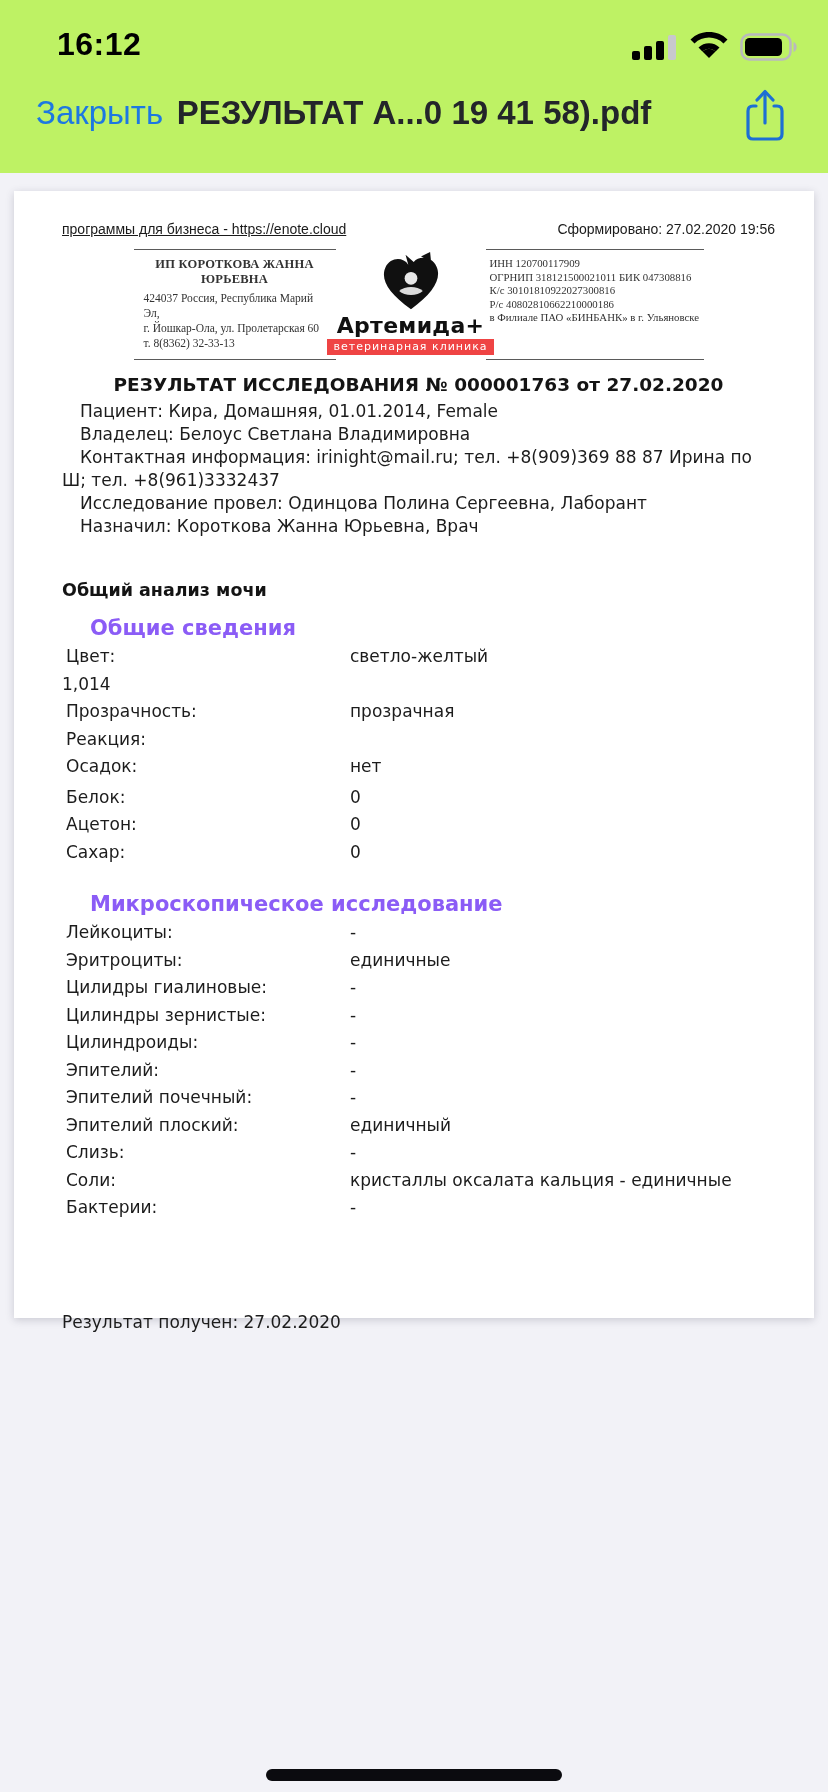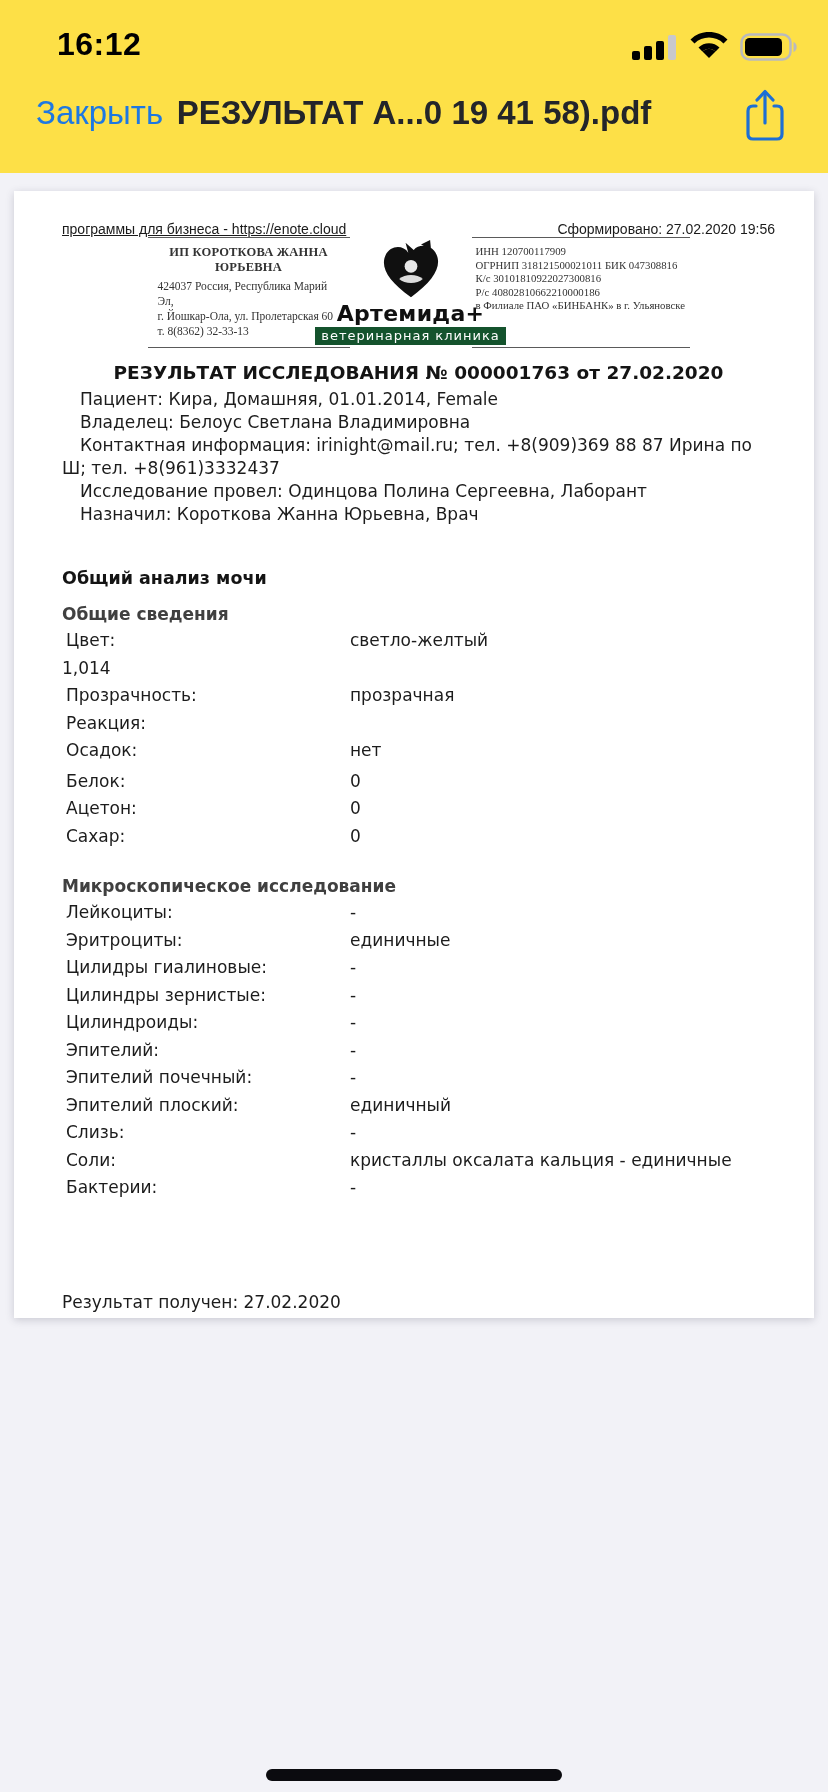--- a/index.html
+++ b/index.html
@@ -1,62 +1,62 @@
 <!DOCTYPE html>
 <html><head>
 <meta charset="utf-8">
 <style>
   * { margin:0; padding:0; box-sizing:border-box; }
   html,body { width:828px; height:1792px; }
   body { font-family:"Liberation Sans", sans-serif; background:#f2f2f7; position:relative; overflow:hidden; }
 
   
-  .chrome { position:absolute; top:0; left:0; width:828px; height:173px; background:#fde047; }
+  .chrome { position:absolute; top:0; left:0; width:828px; height:173px; background:#bef264; }
   .statusbar { position:absolute; top:0; left:0; right:0; height:70px; }
   .time { position:absolute; left:57px; top:26px; font-size:32px; font-weight:700; color:#000; letter-spacing:0.5px; }
   .sb-icons { position:absolute; right:30px; top:32px; display:flex; align-items:center; gap:10px; }
 
   .navbar { position:absolute; top:80px; left:0; right:0; height:93px; }
   .close-btn { position:absolute; left:36px; top:14px; font-size:33px; color:#1d78e2; cursor:pointer; }
   .nav-title { position:absolute; left:120px; right:120px; top:14px; text-align:center; font-size:33px; font-weight:600; color:#23252a; white-space:nowrap; overflow:hidden; }
   .share-btn { position:absolute; right:40px; top:6px; width:46px; height:60px; cursor:pointer; }
 
   
   .pdf-scroll { position:absolute; top:173px; left:0; width:828px; height:1619px; background:#f2f2f7; }
   .page { position:absolute; left:14px; top:18px; width:800px; height:1127px; background:#ffffff;
           box-shadow:0 2px 8px rgba(60,60,80,0.22); padding:0 39px 0 48px; }
 
   .doc-header-line { display:flex; justify-content:space-between; align-items:center; margin-top:30px;
                      font-size:14px; color:#1a1a1a; }
   .doc-link { text-decoration:underline; cursor:pointer; }
   .doc-generated { color:#1a1a1a; }
 
-  .clinic-header { display:flex; justify-content:center; align-items:stretch; margin-top:0;
+  .clinic-header { display:flex; justify-content:center; align-items:stretch; gap:14px; margin-top:12px;
                    font-family:"Liberation Serif", serif; color:#333; }
   .clinic-col { border-top:1px solid #5a5a5a; border-bottom:1px solid #5a5a5a; padding:7px 4px 8px 4px; }
   .clinic-left { width:202px; }
   .clinic-left .c-name { font-weight:700; font-size:12.5px; text-align:center; margin-bottom:4px; letter-spacing:0.2px; }
   .clinic-left .c-line { font-size:11.5px; line-height:15px; padding-left:6px; }
   .logo-box { width:122px; display:flex; flex-direction:column; align-items:center; padding-top:2px; }
   .logo-name { font-size:22px; font-weight:800; color:#101010; letter-spacing:0.3px; margin-top:-2px;
                font-family:"DejaVu Sans", sans-serif; }
-  .logo-banner { background:#14532d; color:#fff; font-size:13px; letter-spacing:1px; padding:1px 6px 2px;
+  .logo-banner { background:#ef4444; color:#fff; font-size:11px; letter-spacing:1px; padding:1px 6px 2px;
                  margin-top:1px; white-space:nowrap; font-family:"DejaVu Sans", sans-serif; }
   .clinic-right { width:218px; }
   .clinic-right .c-line { font-size:10.8px; line-height:13.5px; }
 
   .doc-title { margin-top:14px; text-align:center; font-size:18.5px; font-weight:700; color:#141414;
                font-family:"DejaVu Sans", sans-serif; }
 
   .info-block { margin-top:5px; font-size:17px; line-height:23px; color:#1c1c1c; font-family:"DejaVu Sans", sans-serif; }
   .info-block p { text-indent:18px; }
 
   .analysis-title { margin-top:42px; font-size:17.5px; font-weight:700; color:#141414; font-family:"DejaVu Sans", sans-serif; }
 
-  .section-heading { font-size:17px; font-weight:700; color:#404040; font-family:"DejaVu Sans", sans-serif; }
+  .section-heading { font-size:21px; font-weight:700; color:#8b5cf6; font-family:"DejaVu Sans", sans-serif;margin-left:28px; }
   .mt16 { margin-top:16px; } .mt26 { margin-top:26px; }
   .rows { margin-top:3px; }
   .row { display:flex; line-height:27.5px; font-size:17px; color:#1c1c1c; font-family:"DejaVu Sans", sans-serif; }
   .row .lbl { width:288px; padding-left:4px; }
   .row .val { flex:1; }
 
   .doc-footer { margin-top:90px; font-size:17px; color:#1c1c1c; font-family:"DejaVu Sans", sans-serif; }
 
   
   .home-indicator { position:absolute; left:266px; bottom:11px; width:296px; height:12px; border-radius:6px;

